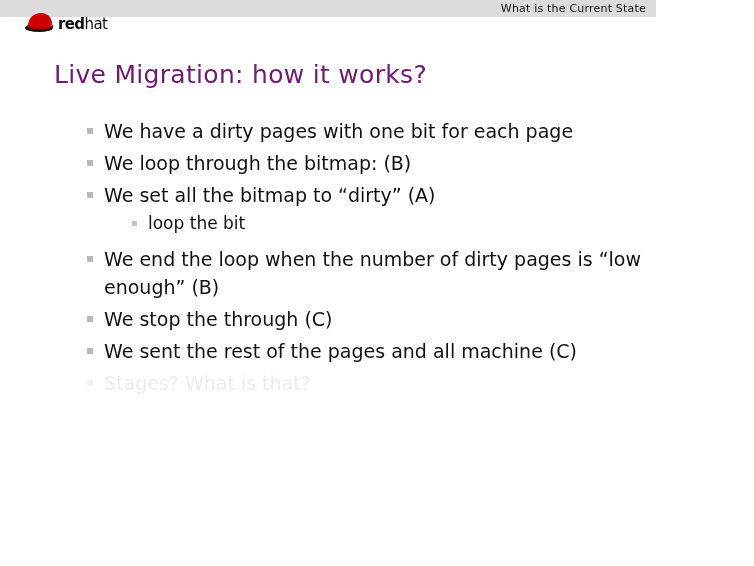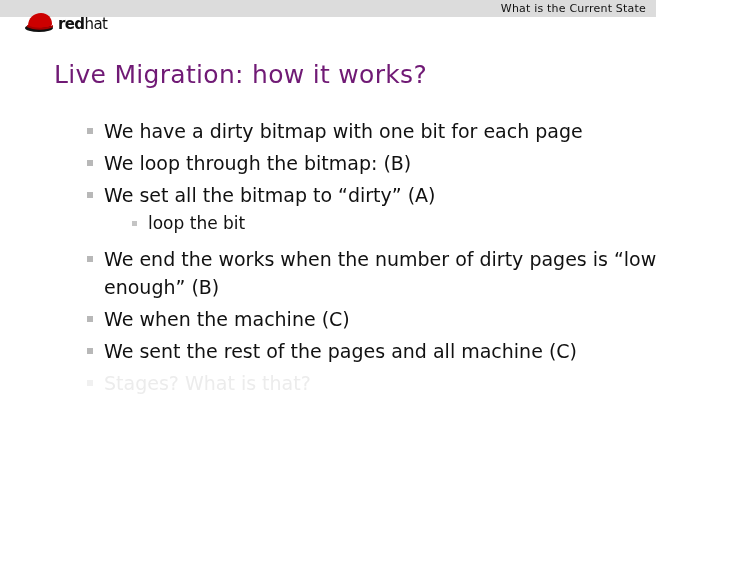--- a/index.html
+++ b/index.html
@@ -52,44 +52,44 @@
     <path d="M3 15 C8 18, 22 19, 29 15 L29 17 C22 21, 8 20, 3 17 Z" fill="#a50000"></path>
   </svg>
   <span class="logo-text"><span class="bold">red</span><span>hat</span></span>
 </div>
 
 <div class="slide-title">Live Migration: how it works?</div>
 
 <div class="content">
   <div class="item">
     <span class="bullet"></span>
-    <span>We have a dirty bitmap with one bit for each page</span>
+    <span>We have a dirty pages with one bit for each page</span>
   </div>
   <div class="item">
     <span class="bullet"></span>
     <span>We loop through the bitmap: (B)</span>
   </div>
   <div class="item">
     <span class="bullet"></span>
     <span>We set all the bitmap to “dirty” (A)</span>
   </div>
   <div class="sub">
     <div class="item">
       <span class="bullet"></span>
       <span>loop the bit</span>
     </div>
   </div>
   <div class="gap"></div>
   <div class="item">
     <span class="bullet"></span>
-    <span>We end the works when the number of dirty pages is “low enough” (B)</span>
+    <span>We end the loop when the number of dirty pages is “low enough” (B)</span>
   </div>
   <div class="item">
     <span class="bullet"></span>
-    <span>We when the machine (C)</span>
+    <span>We stop the through (C)</span>
   </div>
   <div class="item">
     <span class="bullet"></span>
     <span>We sent the rest of the pages and all machine (C)</span>
   </div>
   <div class="item faded">
     <span class="bullet"></span>
     <span>Stages? What is that?</span>
   </div>
 </div>

